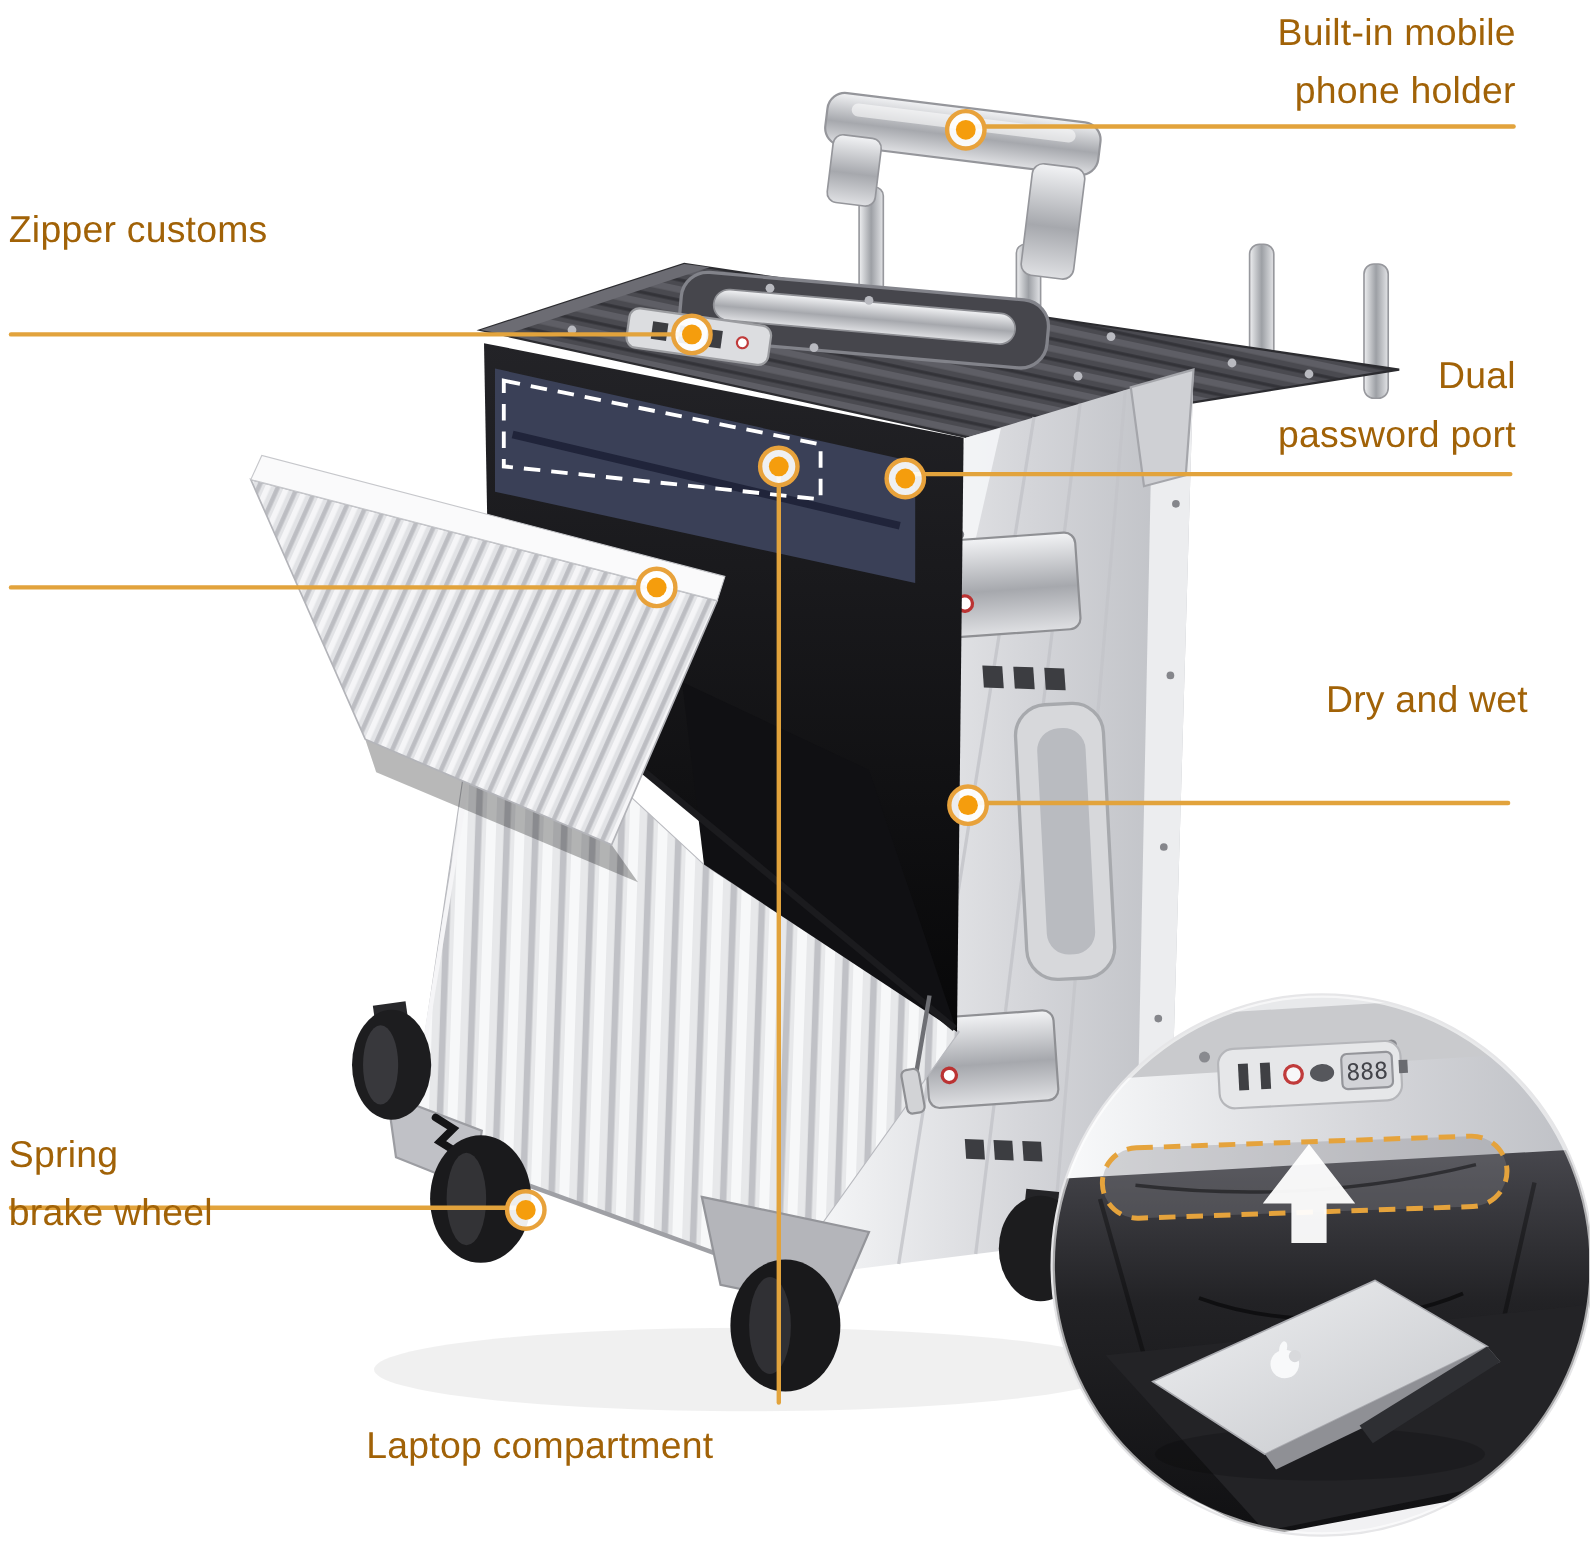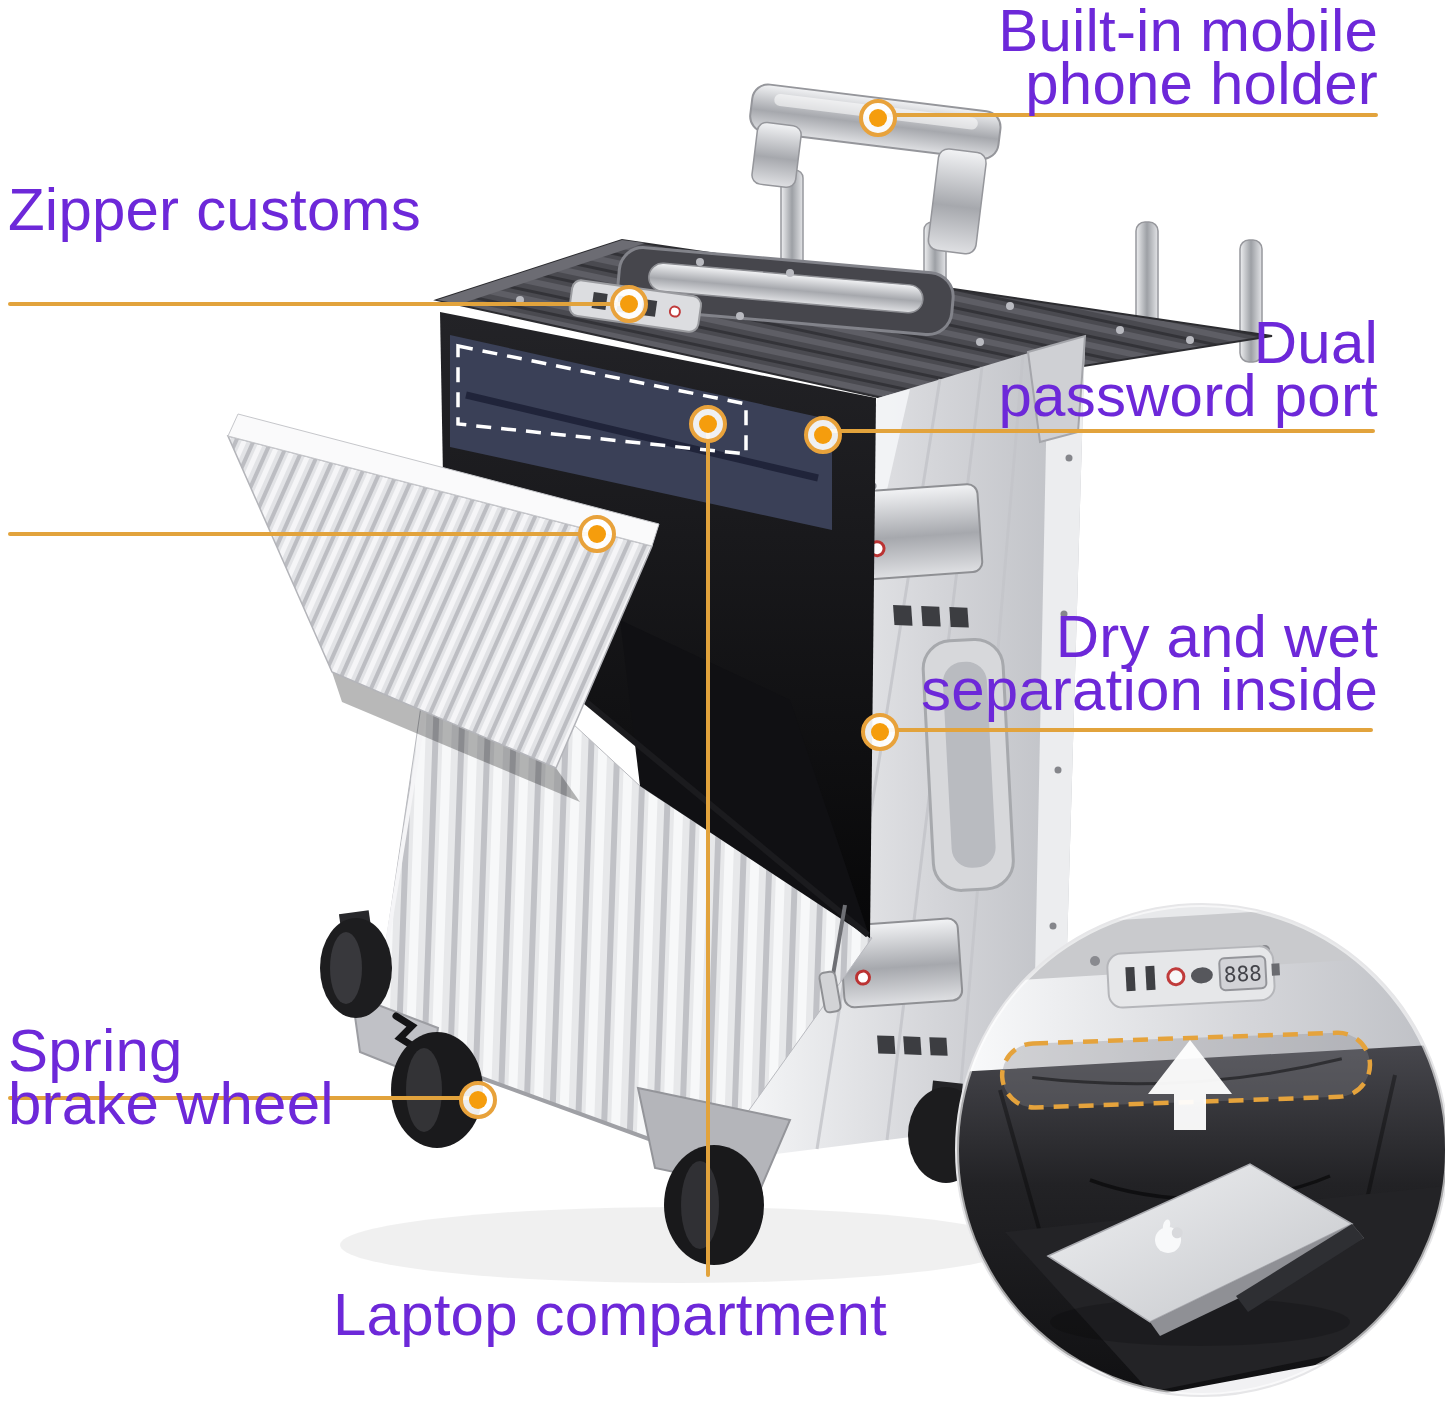--- a/index.html
+++ b/index.html
@@ -2,22 +2,22 @@
 <html><head>
 <meta charset="utf-8">
 <style>
   html,body{margin:0;padding:0;background:#ffffff;}
   .stage{
     position:relative;width:1445px;height:1403px;background:#ffffff;
     font-family:"Liberation Sans", sans-serif;overflow:hidden;
   }
   .art{position:absolute;left:0;top:0;z-index:1;}
   .callout{
-    position:absolute;z-index:5;font-size:60px;line-height:53px;
-    color:#6d28d9;white-space:nowrap;letter-spacing:0.2px;
+    position:absolute;z-index:5;font-size:34px;line-height:53px;
+    color:#a16207;white-space:nowrap;letter-spacing:0.2px;
   }
   .callout.right{text-align:right;}
   .callout.center{text-align:left;white-space:normal;}
   .callout span{display:block;}
   .cline{position:absolute;height:4px;background:#E2A33C;border-radius:2px;z-index:3;}
   .cline.v{width:4px;}
   .cdot{
     position:absolute;width:30px;height:30px;border:4px solid #E8A23B;border-radius:50%;
     background:rgba(255,255,255,0.92);z-index:4;box-sizing:content-box;
   }
@@ -289,23 +289,22 @@
   <div class="callout" style="left:8px;top:183px;text-align:center;">
     <span>Zipper customs</span>
   </div>
 
 
   <div class="callout right" style="right:67px;top:316px;">
     <span>Dual</span>
     <span>password port</span>
   </div>
 
-  <div class="callout right" style="right:67px;top:610px;">
+  <div class="callout right" style="right:56px;top:610px;">
     <span>Dry and wet</span>
-    <span>separation inside</span>
   </div>
 
   <div class="callout" style="left:8px;top:980px;margin-top:44px;">
     <span>Spring</span>
     <span>brake wheel</span>
   </div>
 
   <div class="callout center" style="left:333px;top:1288px;width:680px;">
     <span>Laptop compartment</span>
   </div>

